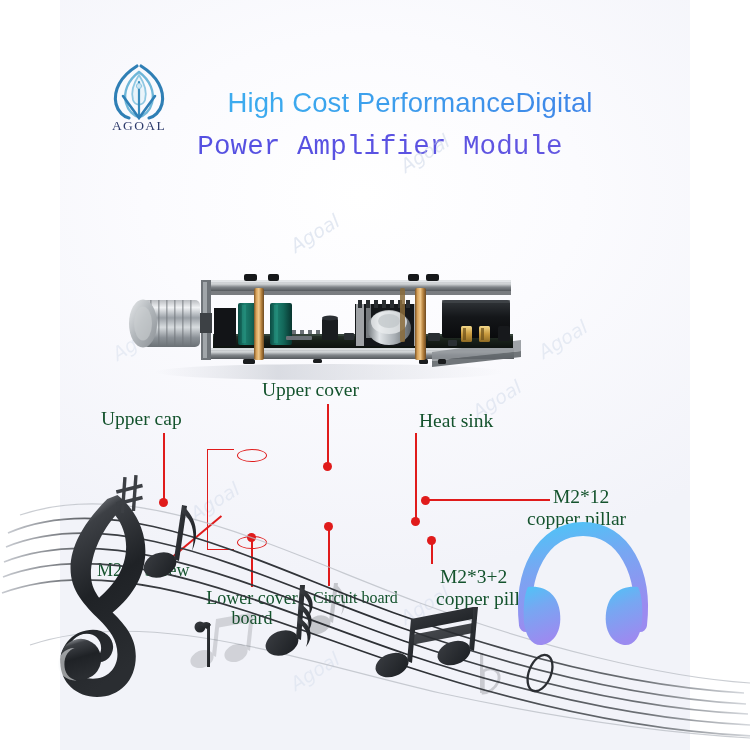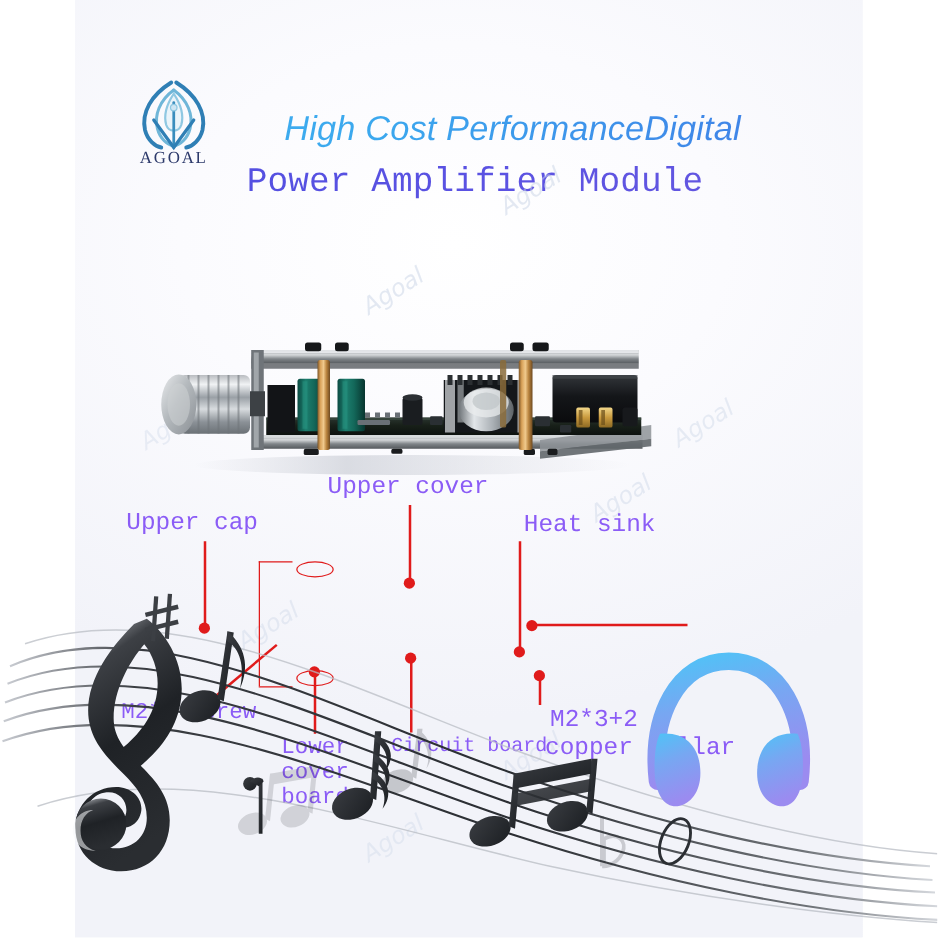--- a/index.html
+++ b/index.html
@@ -67,41 +67,40 @@
     font-family: "Liberation Sans", sans-serif;
     white-space: nowrap;
   }
   #title-1 {
     top: 57px;
     padding-left: 70px;
     background: linear-gradient(90deg, #42b4f0 0%, #3ba8ee 40%, #3f86e8 78%, #4a7ce6 100%);
     -webkit-background-clip: text;
     background-clip: text;
     color: transparent;
-    font-style: italic;
   }
   #title-2 {
     top: 101px;
     padding-left: 10px;
     background: linear-gradient(90deg, #4f4ee0 0%, #5a52e2 50%, #6a5ae0 100%);
     -webkit-background-clip: text;
     background-clip: text;
     color: transparent;
     font-family: Liberation Mono, monospace;
   }
 
   
   #product {
     position: absolute;
     left: 0; top: 180px; width: 750px; height: 270px;
   }
   .callout-label {
     position: absolute;
-    font-family: Liberation Mono, monospace;
-    color: #8b5cf6;
+    font-family: Liberation Serif, serif;
+    color: #14532d;
     white-space: nowrap;
     line-height: 1.12;
   }
   .lbl-knob      { left: 101px; top: 228px; font-size: 19.5px; }
   .lbl-upper     { left: 262px; top: 199px; font-size: 19.5px; }
   .lbl-heat      { left: 419px; top: 230px; font-size: 19.5px; text-align: right; }
   .lbl-m212      { left: 553px; top: 306px; font-size: 19.5px; text-align: left; }
   .lbl-m212 .l2  { display:block; margin-left: -26px; }
   .lbl-screw     { left: 97px;  top: 380px; font-size: 18px; }
   .lbl-lower     { left: 196px; top: 408px; font-size: 18px; text-align: center; width: 112px; white-space: normal; }
@@ -367,20 +366,24 @@
     <div class="dot" style="left:158.5px; top:318px;"></div>
 
     <div class="callout-label lbl-upper">Upper cover</div>
     <div class="lead v" style="left:327px; top:224px; height:62px;"></div>
     <div class="dot" style="left:322.5px; top:282px;"></div>
 
     <div class="callout-label lbl-heat">Heat sink</div>
     <div class="lead v" style="left:415px; top:253px; height:88px;"></div>
     <div class="dot" style="left:410.5px; top:337px;"></div>
 
+    <div class="callout-label lbl-m212">
+      <span class="l1">M2*12</span>
+      <span class="l2">copper pillar</span>
+    </div>
     <div class="lead h" style="left:425px; top:319px; width:125px;"></div>
     <div class="dot" style="left:421px; top:315.5px;"></div>
 
     <div class="callout-label lbl-screw">M2*7 Screw</div>
     <div class="diag" style="left:170px; top:378px; width:67px; transform: rotate(-40deg);"></div>
 
     <div class="red-bracket" style="left:207px; top:269px; width:27px; height:0; border-width:1.7px 0 0 0;"></div>
     <div class="red-bracket" style="left:207px; top:269px; width:0; height:100px; border-width:0 0 0 1.7px;"></div>
     <div class="red-bracket" style="left:207px; top:369px; width:27px; height:0; border-width:1.7px 0 0 0;"></div>
     <div class="red-ellipse" style="left:237px; top:269px; width:30px; height:13px;"></div>

